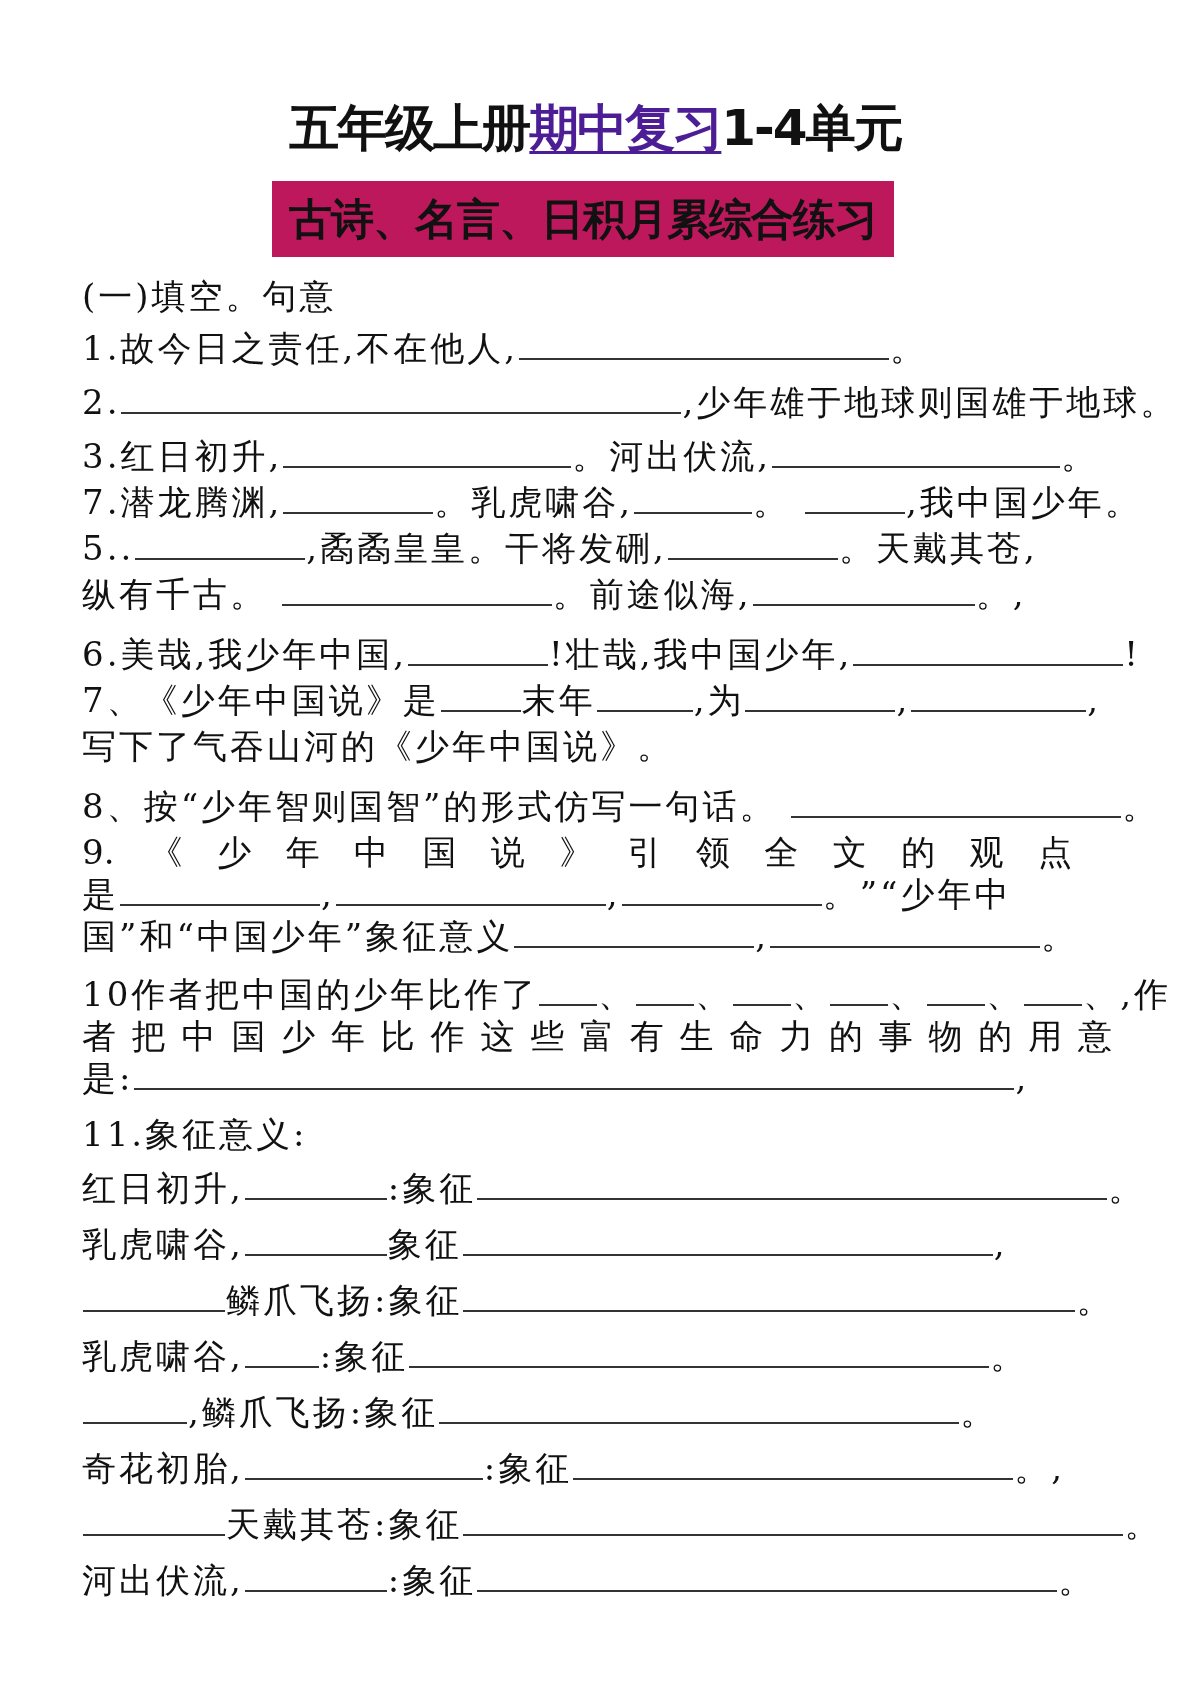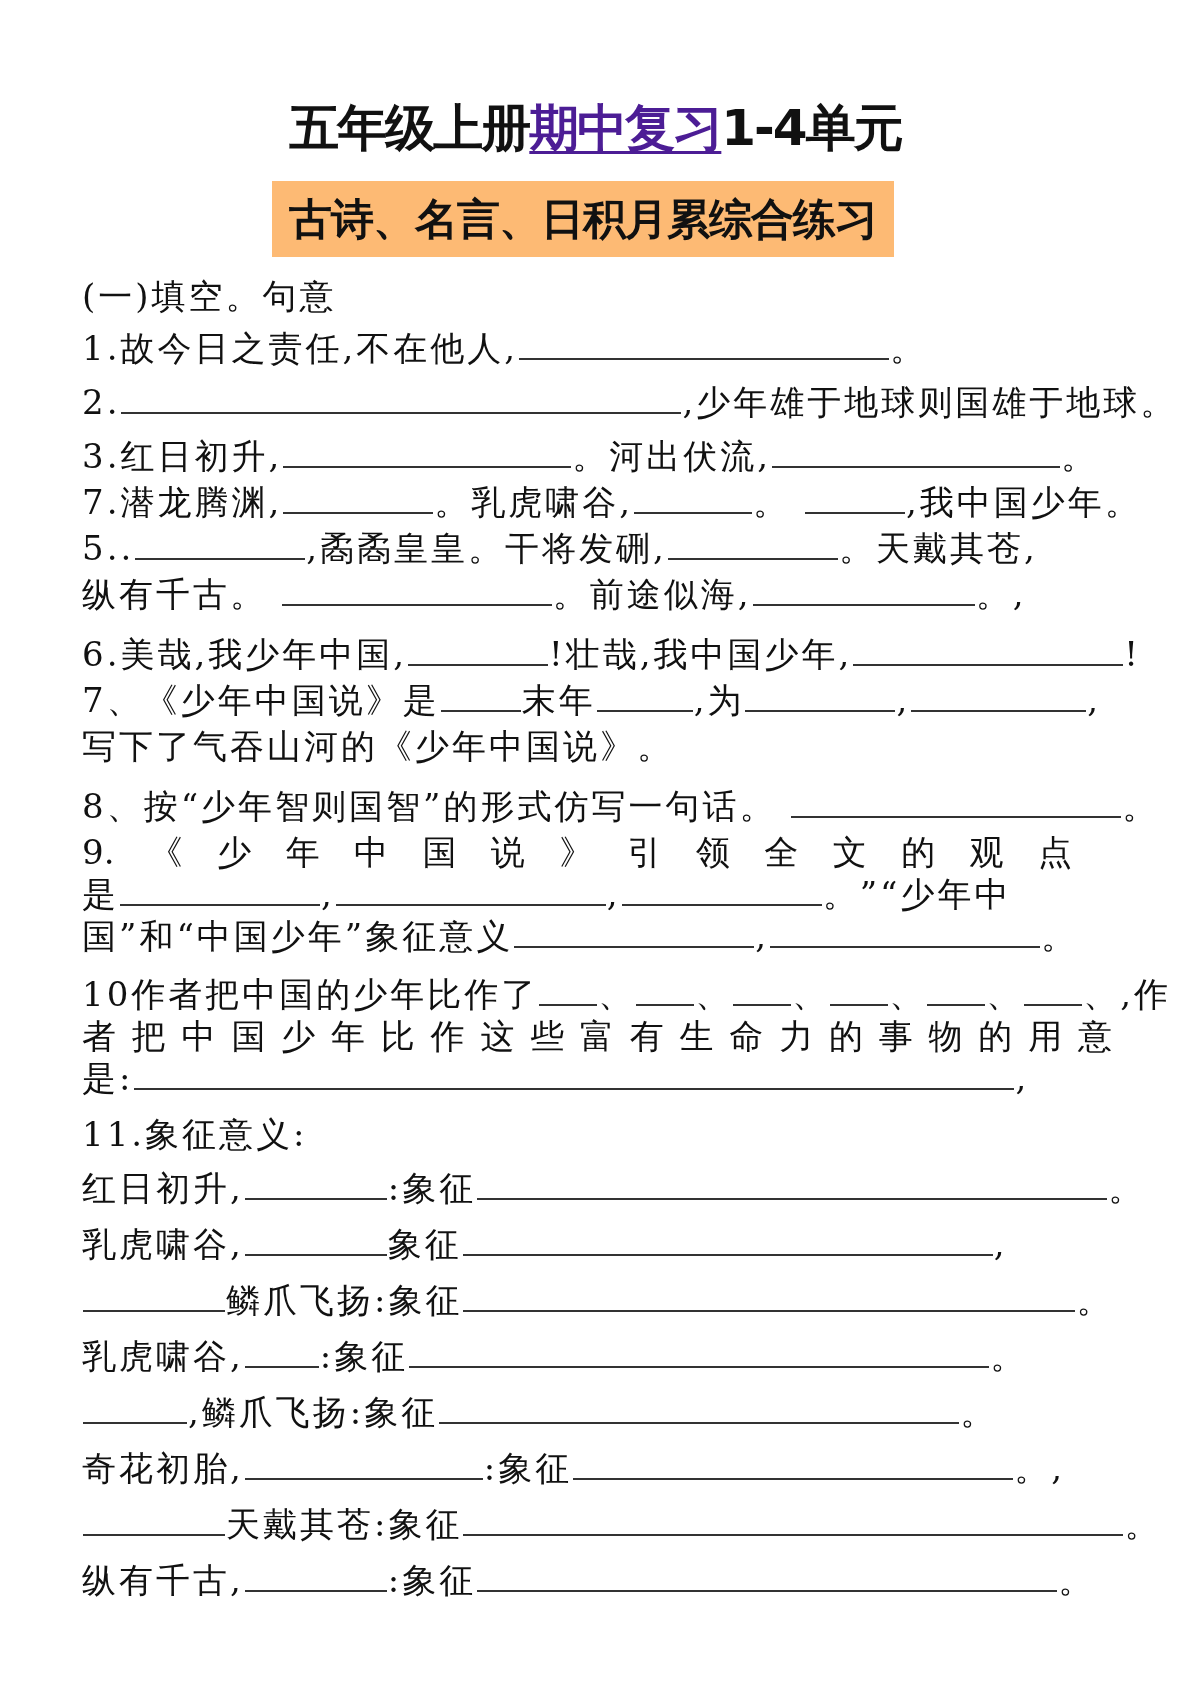--- a/index.html
+++ b/index.html
@@ -4,21 +4,21 @@
 <style>
   html, body { margin: 0; padding: 0; background: #ffffff; }
   body { width: 1191px; height: 1684px; position: relative; overflow: hidden;
          font-family: "DejaVu Serif", "Liberation Serif", serif; color: #111; }
   .title { position: absolute; top: 96px; left: 0; width: 1191px; text-align: center;
            font-family: "DejaVu Sans", "Liberation Sans", sans-serif; font-weight: bold;
            font-size: 50px; letter-spacing: -2px; color: #111; line-height: 64px; }
   .title .red { color: #4c1d95; text-decoration: underline; text-decoration-thickness: 3px;
                 text-underline-offset: 6px; }
   .banner { position: absolute; top: 181px; left: 272px; width: 622px; height: 76px;
-            background: #fdba74; text-align: center;
+            background: #be185d; text-align: center;
             font-family: "DejaVu Sans", "Liberation Sans", sans-serif; font-weight: bold;
             font-size: 43px; letter-spacing: -1px; line-height: 76px; color: #111; }
   .line { position: absolute; left: 82px; font-size: 34px; line-height: 36px; white-space: nowrap;
           letter-spacing: 3px; }
   .blank { display: inline-block; border-bottom: 2px solid #333; height: 26px; vertical-align: baseline;
            margin: 0 1px; }
   .spread { display: flex; justify-content: space-between; width: 1030px; letter-spacing: 0; }
 </style>
 </head>
 <body>
@@ -136,14 +136,14 @@
 <div class="line" style="top:1394px">
   <span class="blank" style="width:104px"></span><span>,鳞爪飞扬:象征</span><span class="blank" style="width:520px"></span><span>。</span>
 </div>
 <div class="line" style="top:1450px">
   <span>奇花初胎,</span><span class="blank" style="width:238px"></span><span>:象征</span><span class="blank" style="width:440px"></span><span>。,</span>
 </div>
 <div class="line" style="top:1506px">
   <span class="blank" style="width:142px"></span><span>天戴其苍:象征</span><span class="blank" style="width:660px"></span><span>。</span>
 </div>
 <div class="line" style="top:1562px">
-  <span>纵有千古,</span><span class="blank" style="width:142px"></span><span>:象征</span><span class="blank" style="width:580px"></span><span>。</span>
+  <span>河出伏流,</span><span class="blank" style="width:142px"></span><span>:象征</span><span class="blank" style="width:580px"></span><span>。</span>
 </div>
 
 </body></html>

